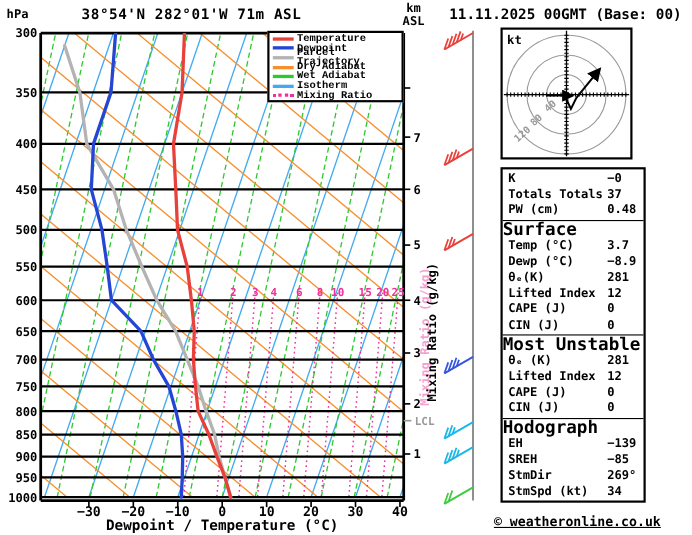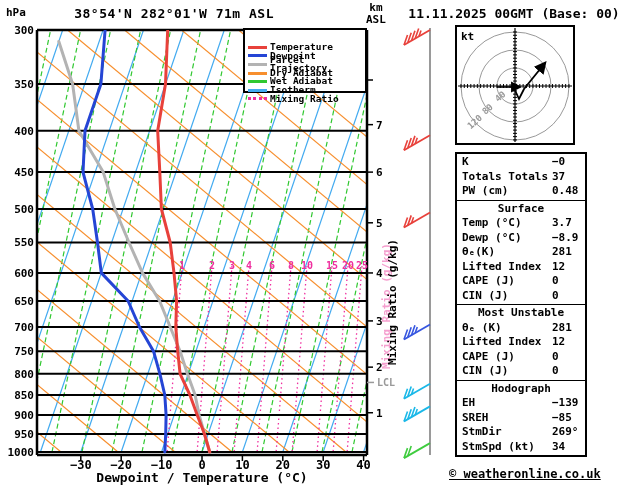--- a/index.html
+++ b/index.html
@@ -6,29 +6,29 @@
   #app{position:relative;width:629px;height:486px;background:#fff;overflow:hidden;
        font-family:"DejaVu Sans Mono","DejaVu Sans",monospace;}
   svg{position:absolute;left:0;top:0;}
   svg text{font-family:"DejaVu Sans Mono","DejaVu Sans",monospace;font-weight:bold;}
   .ovl{position:absolute;font-weight:bold;color:#000;white-space:nowrap;}
   #title{left:38px;top:6px;width:236px;text-align:right;font-size:13px;letter-spacing:0.5px;}
   #datetime{left:399px;top:6px;width:230px;text-align:center;font-size:13px;}
   #hpa-unit{left:6px;top:6px;font-size:11px;text-align:center;}
   #km-unit{left:366px;top:2px;font-size:11px;line-height:12px;text-align:center;}
   #legend{position:absolute;left:243px;top:28px;width:124px;height:65px;background:#fff;
-          border:2px solid #000;box-sizing:border-box;padding:13px 0 0 3px;}
+          border:2px solid #000;box-sizing:border-box;padding:1px 0 0 3px;font-family:Liberation Mono, monospace;}
   .lg-row{display:flex;align-items:center;height:8.6px;}
   .lg-swatch{width:19px;height:0;margin-right:3px;flex:none;}
   .lg-label{font-size:9.5px;font-weight:bold;line-height:8.6px;}
   #stats{position:absolute;left:455px;top:152px;width:132px;background:#fff;
          border:2px solid #000;box-sizing:border-box;}
   .sec{border-top:1.5px solid #000;padding:1px 0;}
   .sec:first-child{border-top:none;}
-  .sec-header{text-align:center;font-size:11px;font-weight:bold;line-height:14.5px;}
+  .sec-header{text-align:left;font-size:16px;font-weight:bold;line-height:14.5px;}
   .stat-row{position:relative;font-size:11px;font-weight:bold;line-height:14.5px;padding-left:5px;}
   .stat-val{position:absolute;left:95px;top:0;}
   #footer{left:449px;top:467px;width:148px;font-size:12px;text-align:center;text-decoration:underline;}
 </style>
 </head>
 <body>
 
 <div id="app">
 
   <svg id="skewt" width="629" height="486">

